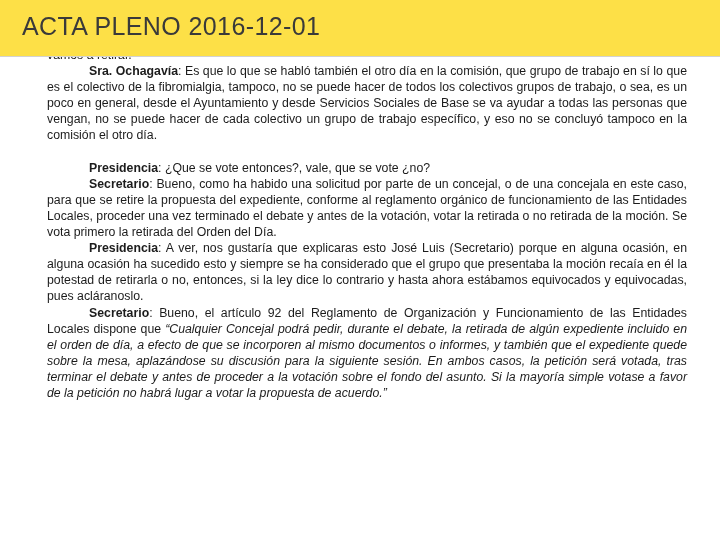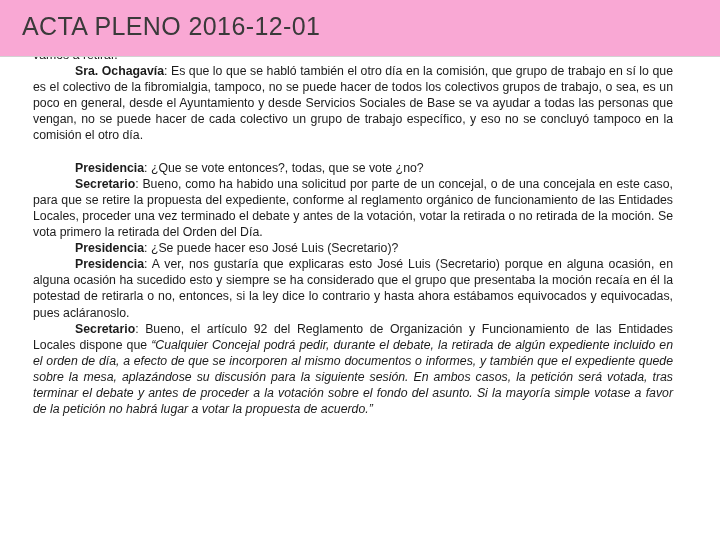--- a/index.html
+++ b/index.html
@@ -22,21 +22,21 @@
     overflow: hidden;
   }
 
   
   .header {
     position: absolute;
     left: 0;
     top: 0;
     width: 720px;
     height: 57px;
-    background: #f9a8d4;
+    background: #fde047;
     z-index: 5;
   }
   .header-title {
     position: absolute;
     left: 22px;
     top: 11px;
     font-size: 25px;
     line-height: 30px;
     font-weight: 400;
     letter-spacing: 0.4px;
@@ -56,21 +56,21 @@
   .doc-viewport {
     position: absolute;
     left: 0;
     top: 0;
     width: 720px;
     height: 534px;
     overflow: hidden;
   }
   .doc-body {
     position: absolute;
-    left: 33px;
+    left: 47px;
     top: 47px;
     width: 640px;
     font-size: 12.3px;
     line-height: 16.1px;
     color: #1c1c1c;
     text-align: justify;
     -webkit-hyphens: none;
     hyphens: none;
   }
   .para {
@@ -103,30 +103,27 @@
         <span>vamos a retirar.</span>
       </p>
 
       <p class="para">
         <span class="speaker">Sra. Ochagavía</span><span>: </span><span>Es que lo que se habló también el otro día en la comisión, que grupo de trabajo en sí lo que es el colectivo de la fibromialgia, tampoco, no se puede hacer de todos los colectivos grupos de trabajo, o sea, es un poco en general, desde el Ayuntamiento y desde Servicios Sociales de Base se va ayudar a todas las personas que vengan, no se puede hacer de cada colectivo un grupo de trabajo específico, y eso no se concluyó tampoco en la comisión el otro día.</span>
       </p>
 
       <div class="gap"></div>
 
       <p class="para">
-        <span class="speaker">Presidencia</span><span>: </span><span>¿Que se vote entonces?, todas, que se vote ¿no?</span>
+        <span class="speaker">Presidencia</span><span>: </span><span>¿Que se vote entonces?, vale, que se vote ¿no?</span>
       </p>
 
       <p class="para">
         <span class="speaker">Secretario</span><span>: </span><span>Bueno, como ha habido una solicitud por parte de un concejal, o de una concejala en este caso, para que se retire la propuesta del expediente, conforme al reglamento orgánico de funcionamiento de las Entidades Locales, proceder una vez terminado el debate y antes de la votación, votar la retirada o no retirada de la moción. Se vota primero la retirada del Orden del Día.</span>
       </p>
 
-      <p class="para">
-        <span class="speaker">Presidencia</span><span>: </span><span>¿Se puede hacer eso José Luis (Secretario)?</span>
-      </p>
 
 
       <p class="para">
         <span class="speaker">Presidencia</span><span>: </span><span>A ver, nos gustaría que explicaras esto José Luis (Secretario) porque en alguna ocasión, en alguna ocasión ha sucedido esto y siempre se ha considerado que el grupo que presentaba la moción recaía en él la potestad de retirarla o no, entonces, si la ley dice lo contrario y hasta ahora estábamos equivocados y equivocadas, pues acláranoslo.</span>
       </p>
 
       <p class="para">
         <span class="speaker">Secretario</span><span>: </span><span>Bueno, el artículo 92 del Reglamento de Organización y Funcionamiento de las Entidades Locales dispone que </span><span class="quote">“Cualquier Concejal podrá pedir, durante el debate, la retirada de algún expediente incluido en el orden de día, a efecto de que se incorporen al mismo documentos o informes, y también que el expediente quede sobre la mesa, aplazándose su discusión para la siguiente sesión. En ambos casos, la petición será votada, tras terminar el debate y antes de proceder a la votación sobre el fondo del asunto. Si la mayoría simple votase a favor de la petición no habrá lugar a votar la propuesta de acuerdo.”</span>
       </p>
 

